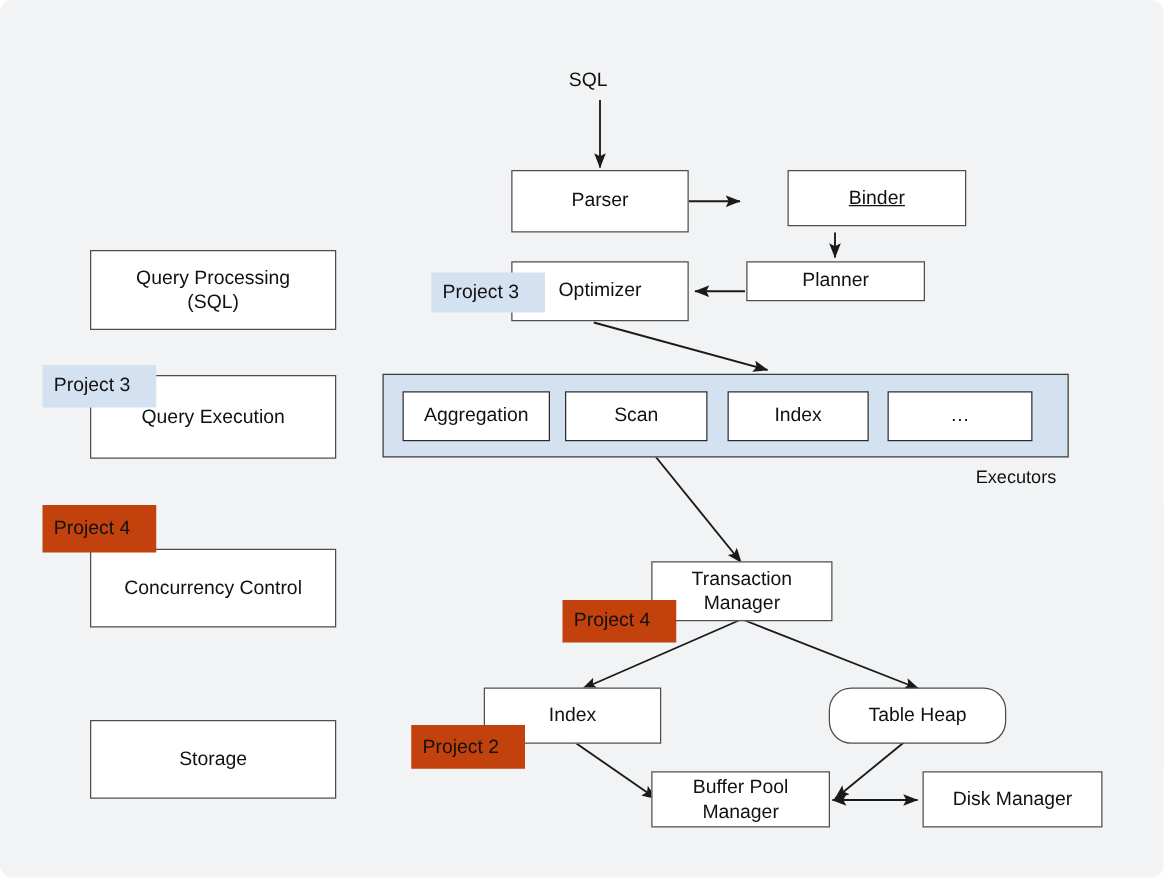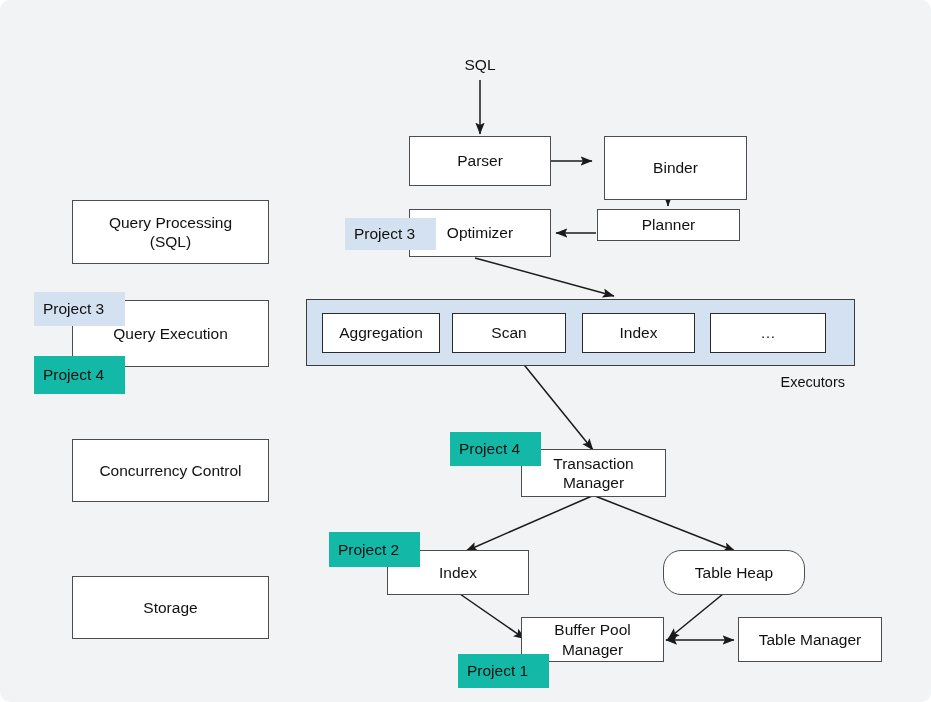--- a/index.html
+++ b/index.html
@@ -69,21 +69,21 @@
   .badge {
     position: absolute;
     display: flex;
     align-items: center;
     padding-left: 9px;
     box-sizing: border-box;
     font-size: 15.5px;
     z-index: 6;
   }
   .badge-blue { background: #d4e1f0; margin-top: 20px; }
-  .badge-gray { background: #14b8a6; }
+  .badge-gray { background: #c2410c; margin-top: 48px; }
   .plain-label {
     position: absolute;
     font-size: 15.5px;
     z-index: 3;
   }
 </style>
 </head>
 <body>
 
 <div id="canvas">
@@ -114,47 +114,47 @@
 
     <line x1="595" y1="496" x2="735" y2="551" stroke="#1a1a1a" stroke-width="1.5" marker-end="url(#ah)"></line>
 
     <line x1="460" y1="594" x2="525" y2="639" stroke="#1a1a1a" stroke-width="1.5" marker-end="url(#ah)"></line>
 
     <line x1="723" y1="594" x2="668" y2="639" stroke="#1a1a1a" stroke-width="1.5" marker-end="url(#ah)"></line>
 
     <line x1="666" y1="640" x2="734" y2="640" stroke="#1a1a1a" stroke-width="1.5" marker-end="url(#ah)" marker-start="url(#ah-start)"></line>
   </svg>
 
-  <div class="plain-label" style="left:455px; top:56px; width:50px; text-align:center;">SQL</div>
+  <div class="plain-label" style="left:455px; top:56px; width:50px; ">SQL</div>
 
   <div class="node" style="left:72px; top:164px; width:197px; height:64px;margin-top:36px;">Query Processing
 (SQL)</div>
   <div class="node" style="left:72px; top:300px; width:197px; height:67px;">Query Execution</div>
   <div class="node" style="left:72px; top:439px; width:197px; height:63px;">Concurrency Control</div>
   <div class="node" style="left:72px; top:576px; width:197px; height:63px;">Storage</div>
 
   <div class="node stage-node" style="left:409px; top:136px; width:142px; height:50px;">Parser</div>
-  <div class="node stage-node" style="left:604px; top:136px; width:143px; height:64px;">Binder</div>
+  <div class="node stage-node" style="left:630px; top:136px; width:143px; height:45px;text-decoration:underline;">Binder</div>
   <div class="node stage-node" style="left:409px; top:209px; width:142px; height:48px;">Optimizer</div>
   <div class="node stage-node" style="left:597px; top:209px; width:143px; height:32px;text-align:center;">Planner</div>
 
   <div class="band" style="left:306px; top:299px; width:549px; height:67px;"></div>
   <div class="band-node" style="left:322px; top:313px; width:118px; height:40px;">Aggregation</div>
   <div class="band-node" style="left:452px; top:313px; width:114px; height:40px;">Scan</div>
   <div class="band-node" style="left:582px; top:313px; width:113px; height:40px;">Index</div>
   <div class="band-node" style="left:710px; top:313px; width:116px; height:40px;">…</div>
   <div class="band-caption" style="left:735px; top:374px; width:110px; text-align:right;">Executors</div>
 
   <div class="node stage-node" style="left:521px; top:449px; width:145px; height:48px;">Transaction
 Manager</div>
   <div class="node stage-node" style="left:387px; top:550px; width:142px; height:45px;text-align:center;">Index</div>
   <div class="node stage-node" style="left:663px; top:550px; width:142px; height:45px;border-radius:18px;">Table Heap</div>
   <div class="node stage-node" style="left:521px; top:617px; width:143px; height:45px;">Buffer Pool
 Manager</div>
-  <div class="node stage-node" style="left:738px; top:617px; width:144px; height:45px;">Table Manager</div>
+  <div class="node stage-node" style="left:738px; top:617px; width:144px; height:45px;">Disk Manager</div>
 
   <div class="badge badge-blue" style="left:345px; top:198px; width:91px; height:32px;">Project 3</div>
   <div class="badge badge-blue" style="left:34px; top:272px; width:91px; height:34px;">Project 3</div>
   <div class="badge badge-gray" style="left:34px; top:356px; width:91px; height:38px;">Project 4</div>
   <div class="badge badge-gray" style="left:450px; top:432px; width:91px; height:34px;">Project 4</div>
   <div class="badge badge-gray" style="left:329px; top:532px; width:91px; height:35px;">Project 2</div>
   <div class="badge badge-gray" style="left:458px; top:654px; width:91px; height:34px;">Project 1</div>
 
 </div>
 

